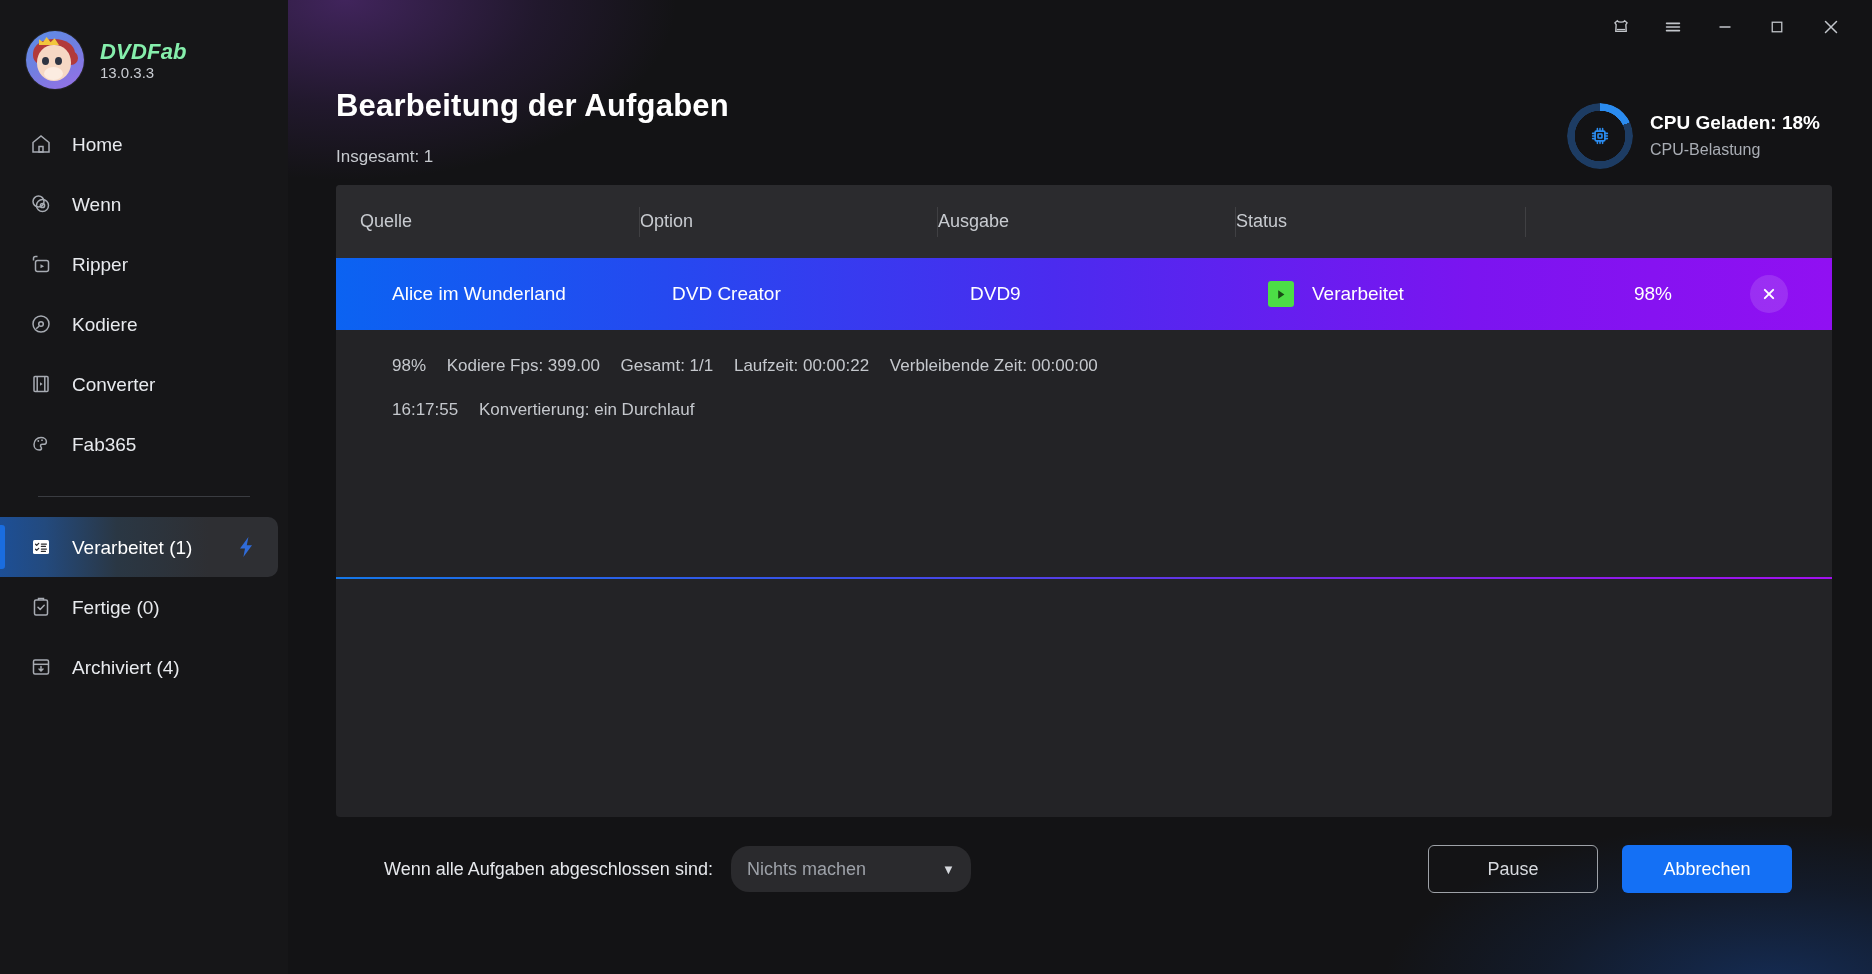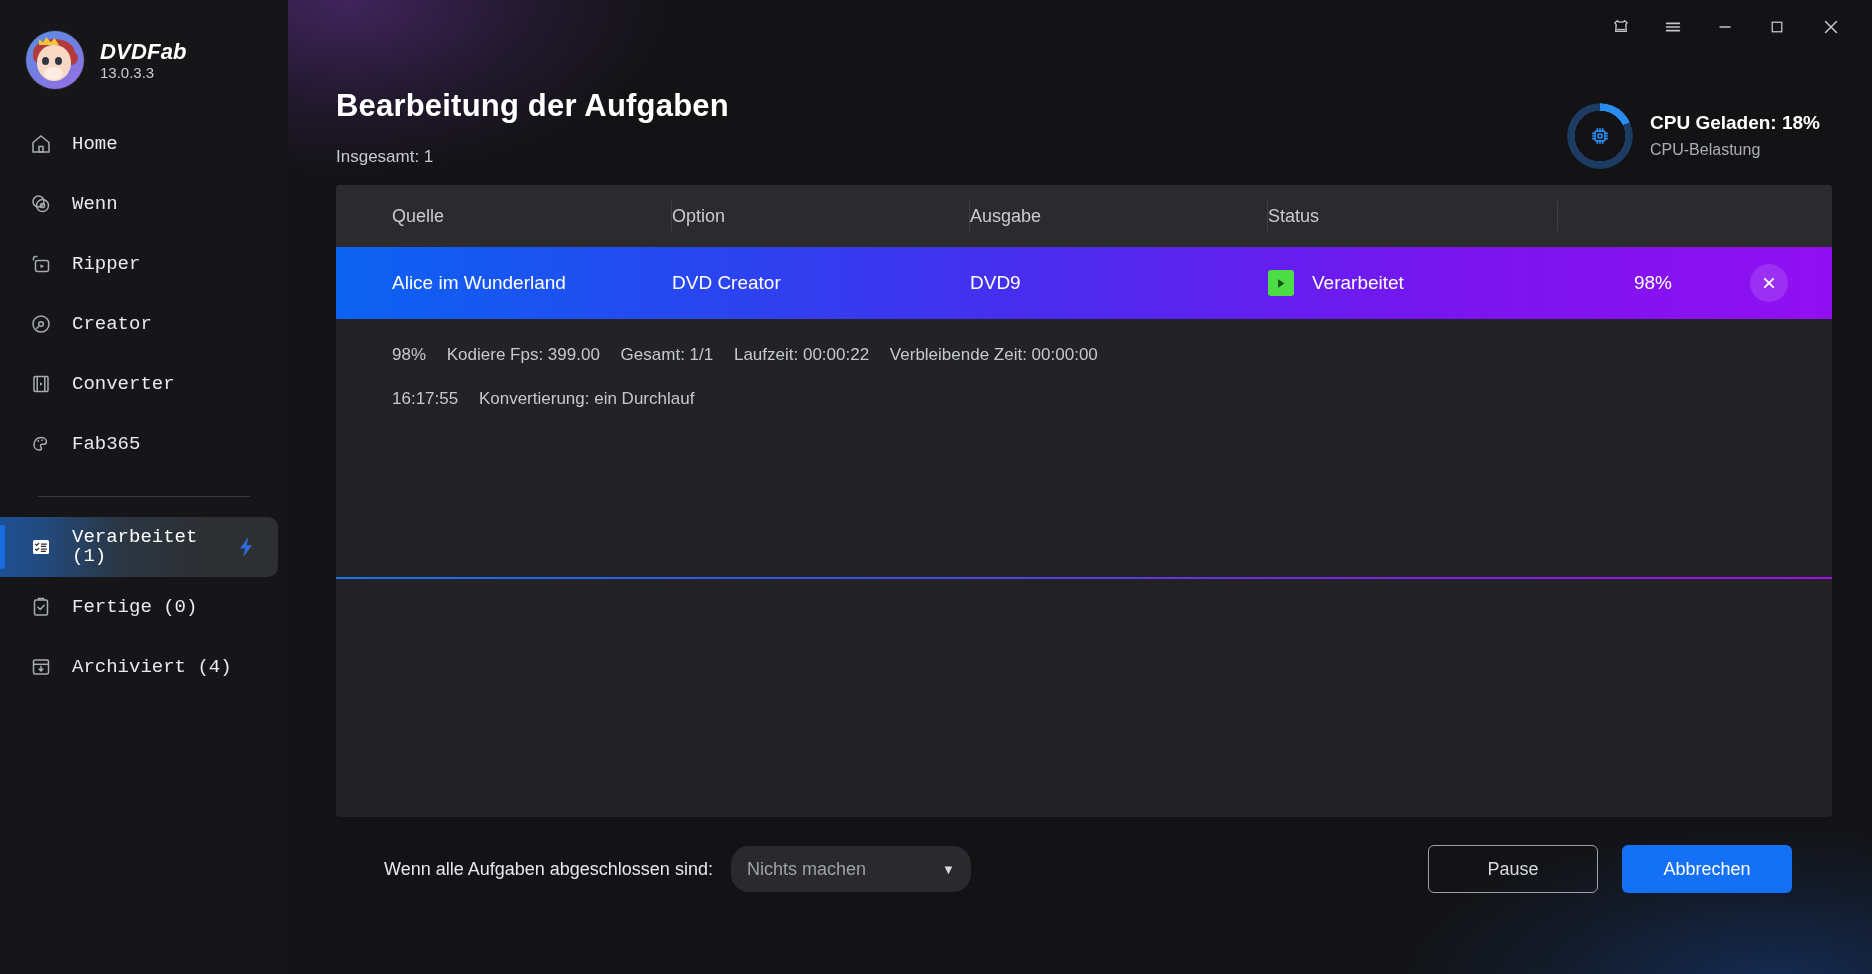--- a/index.html
+++ b/index.html
@@ -96,41 +96,40 @@
   .brand-text {
     margin-left: 16px;
     display: flex;
     flex-direction: column;
     justify-content: center;
   }
   .brand-name {
     font-size: 22px;
     font-weight: bold;
     font-style: italic;
-    color: #ffffff;
+    color: #86efac;
     letter-spacing: 0.2px;
     line-height: 1;
   }
   .brand-version {
     font-size: 15px;
     color: #c9ccd2;
     margin-top: 2px;
     line-height: 1;
   }
 
   .nav { margin-top: 18px; }
 
   .nav-item {
     position: relative;
     display: flex;
     align-items: center;
     height: 60px;
     padding-left: 28px;
     cursor: default;
-    font-family: Liberation Mono, monospace;
   }
   .nav-icon {
     width: 26px;
     height: 26px;
     flex: 0 0 26px;
     display: flex;
     align-items: center;
     justify-content: center;
     margin-right: 18px;
   }
@@ -286,22 +285,22 @@
     background: #232326;
     border-radius: 4px;
     height: 632px;
     position: relative;
     overflow: hidden;
   }
 
   .thead {
     display: flex;
     align-items: center;
-    height: 62px;
-    padding-left: 56px;
+    height: 73px;
+    padding-left: 24px;
     background: #2b2b2e;
   }
   .th {
     font-size: 18px;
     color: #c8cbd0;
     position: relative;
     display: flex;
     align-items: center;
     height: 62px;
   }
@@ -507,21 +506,21 @@
       </div>
 
       <div class="nav-item">
         <span class="nav-icon">
           <svg width="24" height="24" viewBox="0 0 24 24" fill="none" stroke="#a7abb2" stroke-width="1.5">
             <circle cx="12" cy="12" r="8"></circle>
             <circle cx="12" cy="12" r="2.3"></circle>
             <path d="M7.2 16.8 10 14.2"></path>
           </svg>
         </span>
-        <span class="nav-label">Creator</span>
+        <span class="nav-label">Kodiere</span>
       </div>
 
       <div class="nav-item">
         <span class="nav-icon">
           <svg width="24" height="24" viewBox="0 0 24 24" fill="none" stroke="#a7abb2" stroke-width="1.5">
             <rect x="5" y="4.5" width="14" height="15" rx="1"></rect>
             <path d="M8.2 4.5v15M15.8 4.5v15"></path>
             <path d="M11 10.2v3.6l2.6-1.8z" fill="#a7abb2" stroke="none"></path>
           </svg>
         </span>

